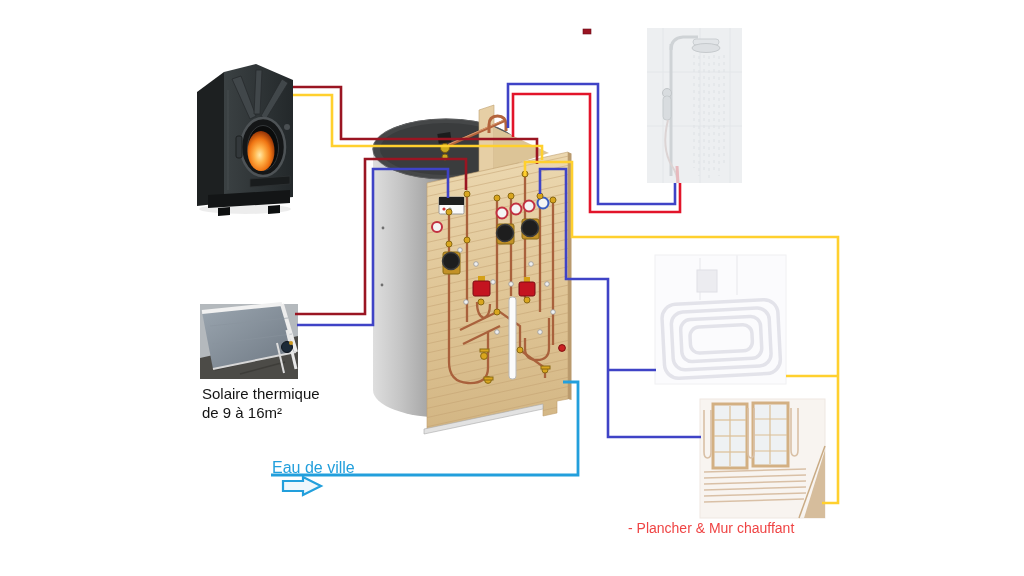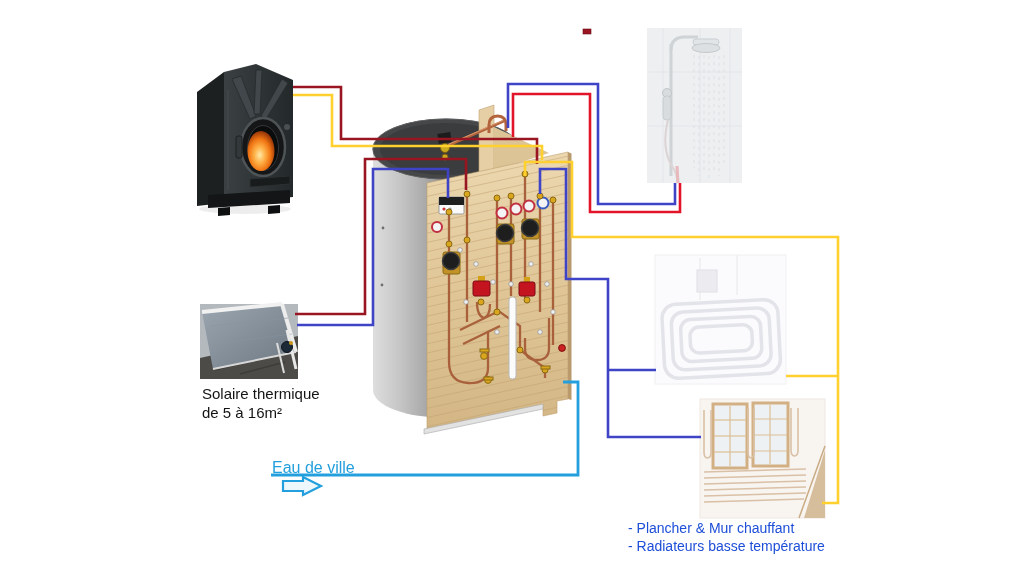--- a/index.html
+++ b/index.html
@@ -2,21 +2,21 @@
 <html><head>
 <meta charset="utf-8">
 <style>
   html,body{margin:0;padding:0;background:#fff;}
   .canvas{position:relative;width:1024px;height:576px;background:#ffffff;overflow:hidden;
           font-family:"Liberation Sans", sans-serif;}
   .canvas svg{position:absolute;left:0;top:0;}
   .label{position:absolute;white-space:nowrap;}
   #solar-label{left:202px;top:384px;font-size:15px;color:#141414;line-height:19px;}
   #city-water-label{left:272px;top:451px;font-size:16px;color:#229FDC;margin-top:8px;}
-  #heating-notes{left:628px;top:520px;font-size:14px;color:#1d4ed8;line-height:17.5px;}
+  #heating-notes{left:628px;top:520px;font-size:14px;color:#ef4444;line-height:17.5px;}
 </style>
 </head>
 <body>
 
 <div class="canvas">
 
 <svg width="1024" height="576" viewBox="0 0 1024 576">
   <defs>
     <linearGradient id="tankG" x1="0" y1="0" x2="1" y2="0">
       <stop offset="0" stop-color="#dedede"></stop>
@@ -289,23 +289,22 @@
     <polyline points="271,475 578,475 578,382 563,382" stroke-width="2.8" stroke="#229FDC"></polyline>
   </g>
 
   <polygon points="283,481 303,481 303,477 321,486 303,495 303,491 283,491" fill="#eef7fc" stroke-width="2.2" stroke="#229FDC"></polygon>
 
   <rect x="583" y="29" width="8" height="5" stroke="#6a0a18" stroke-width="0.6" fill="#9A1522"></rect>
 </svg>
 
   <div class="label" id="solar-label">
     <div>Solaire thermique</div>
-    <div>de 5 à 16m²</div>
+    <div>de 9 à 16m²</div>
   </div>
 
   <div class="label" id="city-water-label">Eau de ville</div>
 
   <div class="label" id="heating-notes">
     <div>- Plancher &amp; Mur chauffant</div>
-    <div>- Radiateurs basse température</div>
   </div>
 
 </div>
 
 </body></html>

